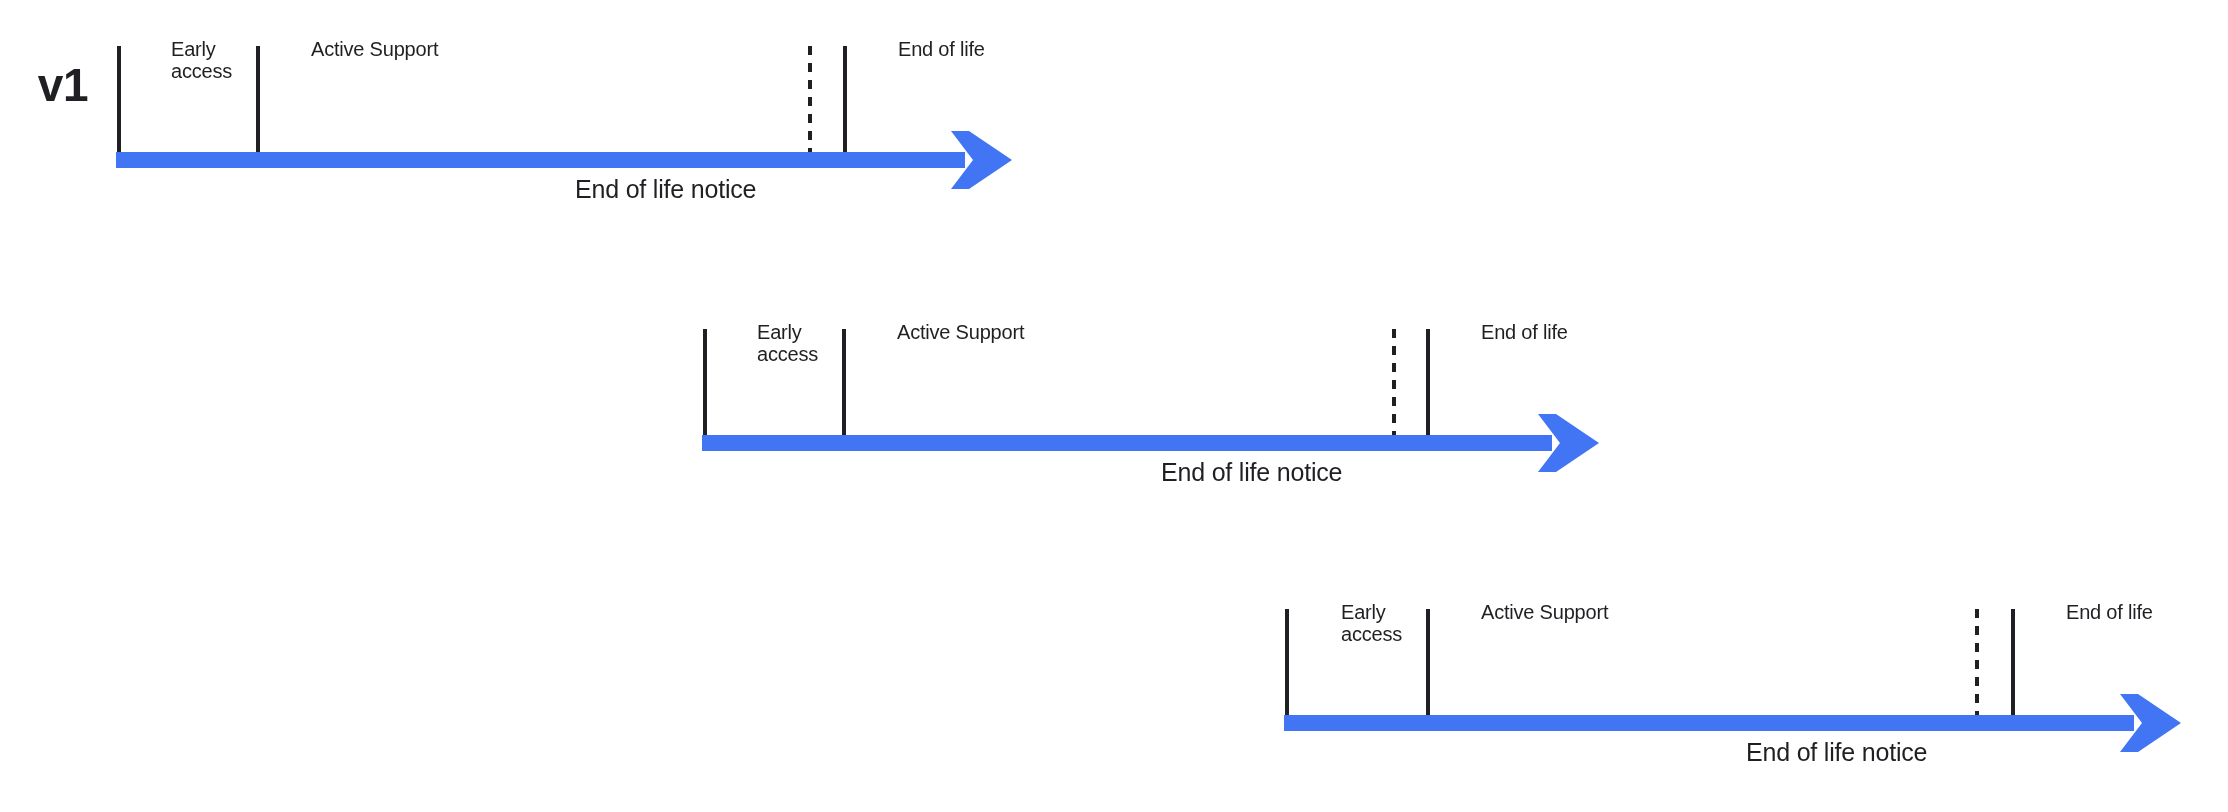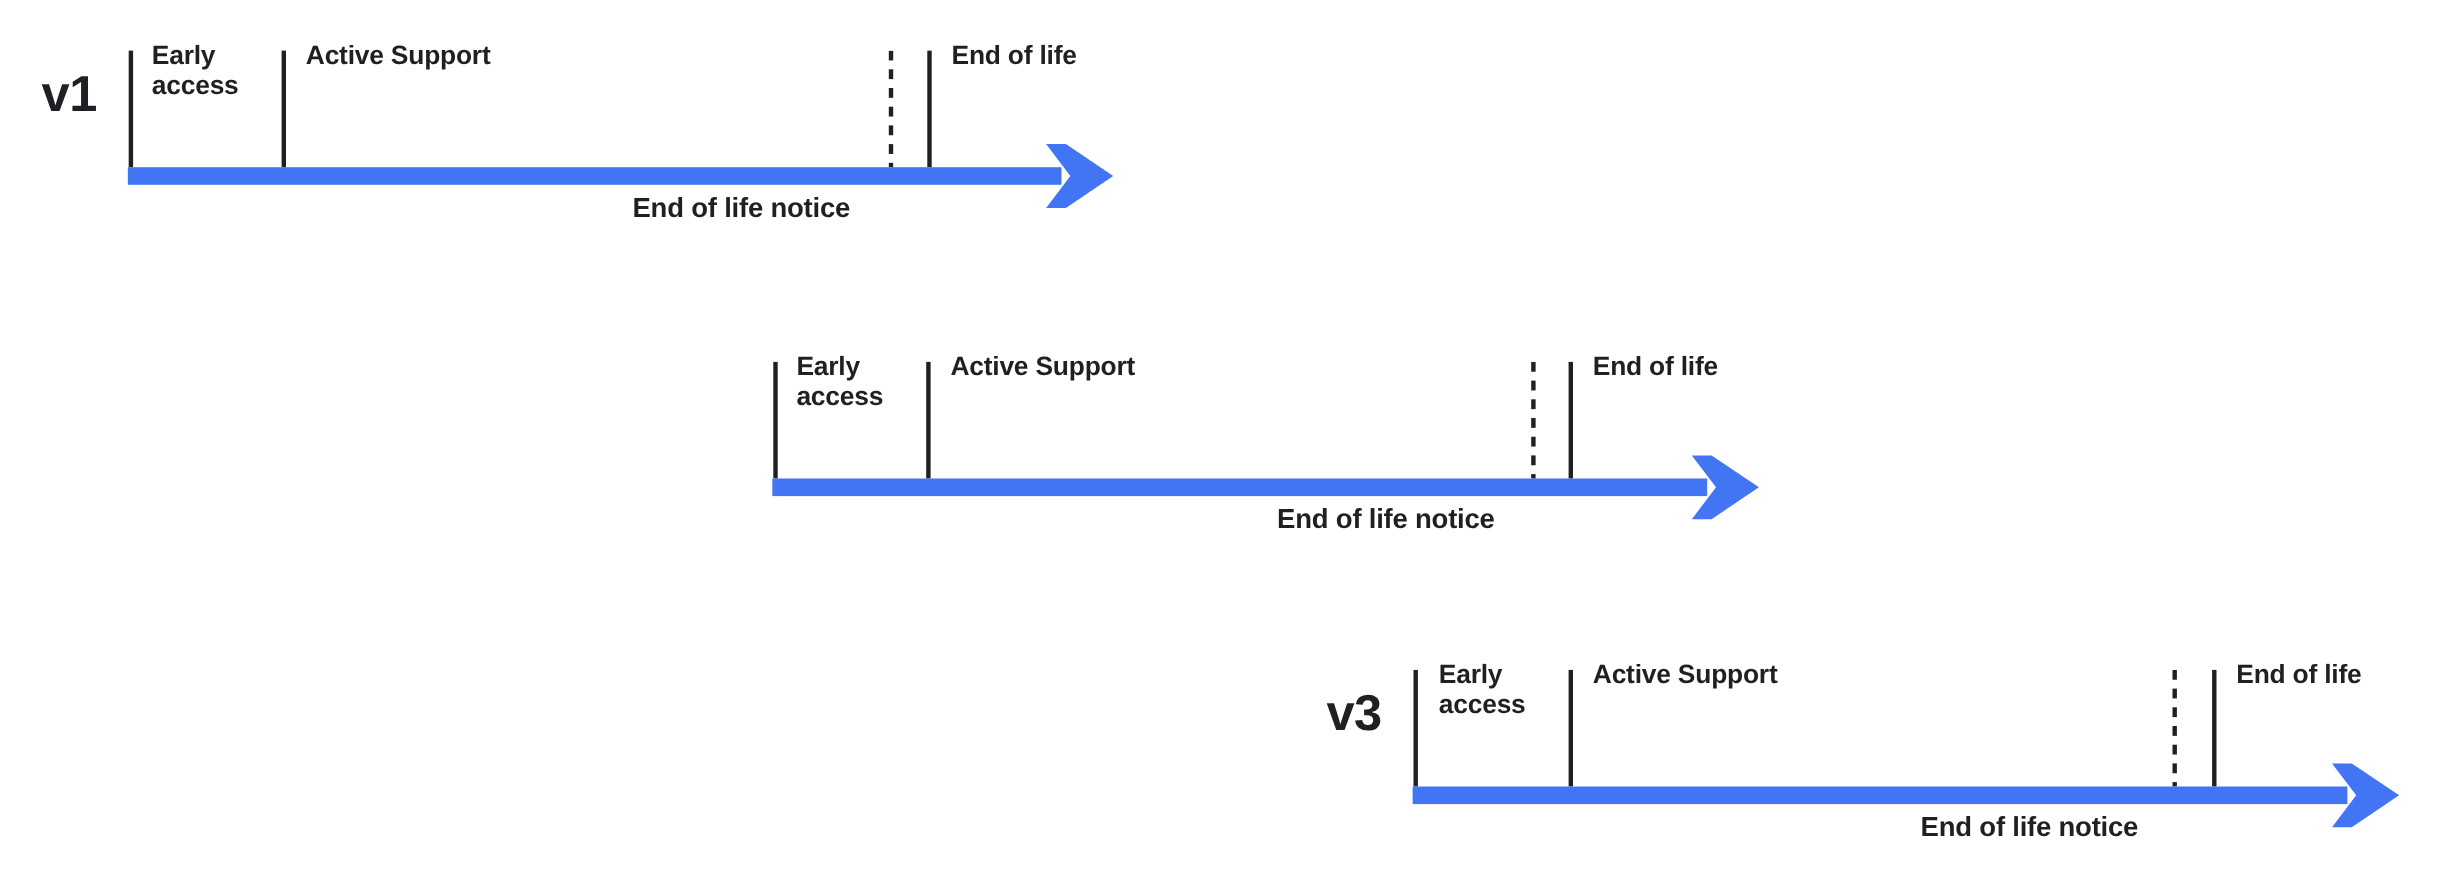--- a/index.html
+++ b/index.html
@@ -33,37 +33,38 @@
     position:absolute;
     width:4px;
     background-image:linear-gradient(to bottom,#1f2023 0,#1f2023 9px,rgba(0,0,0,0) 9px,rgba(0,0,0,0) 17px);
     background-size:4px 17px;
     background-repeat:repeat-y;
   }
 
   
   .phase-label{
     position:absolute;
-    font-size:24px;
-    font-weight:700;
+    font-size:20px;
+    font-weight:400;
     color:#1f2023;
     line-height:1.12;
     white-space:pre-line;
     letter-spacing:-0.2px;
+    margin-left:33px;
   }
 
   
   .arrow-wrap{position:absolute;}
   .arrow-wrap svg{display:block;}
 
   
   .notice-label{
     position:absolute;
     font-size:25px;
-    font-weight:700;
+    font-weight:400;
     color:#1f2023;
     white-space:nowrap;
     letter-spacing:-0.2px;
   }
 </style>
 </head>
 <body>
 
 <div id="stage">
     <div class="ver-label" style="left: -112px; width: 200px; top: 62px;">v1</div>
@@ -90,21 +91,20 @@
 access</div>
     <div class="phase-label" style="left: 864px; top: 321px;">Active Support</div>
     <div class="phase-label" style="left: 1448px; top: 321px;">End of life</div>
     <div class="arrow-wrap" style="left: 702px; top: 412px; width: 898px; height: 62px;">
       <svg width="898" height="62" viewBox="0 0 898 62">
         <rect x="0" y="23" width="850" height="16" fill="#4275F4"></rect>
         <path d="M836 2 L854 2 L897 31 L854 60 L836 60 L858 31 Z" fill="#4275F4"></path>
       </svg>
     </div>
     <div class="notice-label" style="left: 1161px; top: 458px;">End of life notice</div>
-    <div class="ver-label" style="left: 1056px; width: 200px; top: 625px;">v3</div>
     <div class="divider" style="left: 1285px; top: 609px; height: 106px;"></div>
     <div class="divider" style="left: 1426px; top: 609px; height: 106px;"></div>
     <div class="divider-dashed" style="left: 1975px; top: 609px; height: 106px;"></div>
     <div class="divider" style="left: 2011px; top: 609px; height: 106px;"></div>
     <div class="phase-label" style="left: 1308px; top: 601px;">Early
 access</div>
     <div class="phase-label" style="left: 1448px; top: 601px;">Active Support</div>
     <div class="phase-label" style="left: 2033px; top: 601px;">End of life</div>
     <div class="arrow-wrap" style="left: 1284px; top: 692px; width: 898px; height: 62px;">
       <svg width="898" height="62" viewBox="0 0 898 62">

